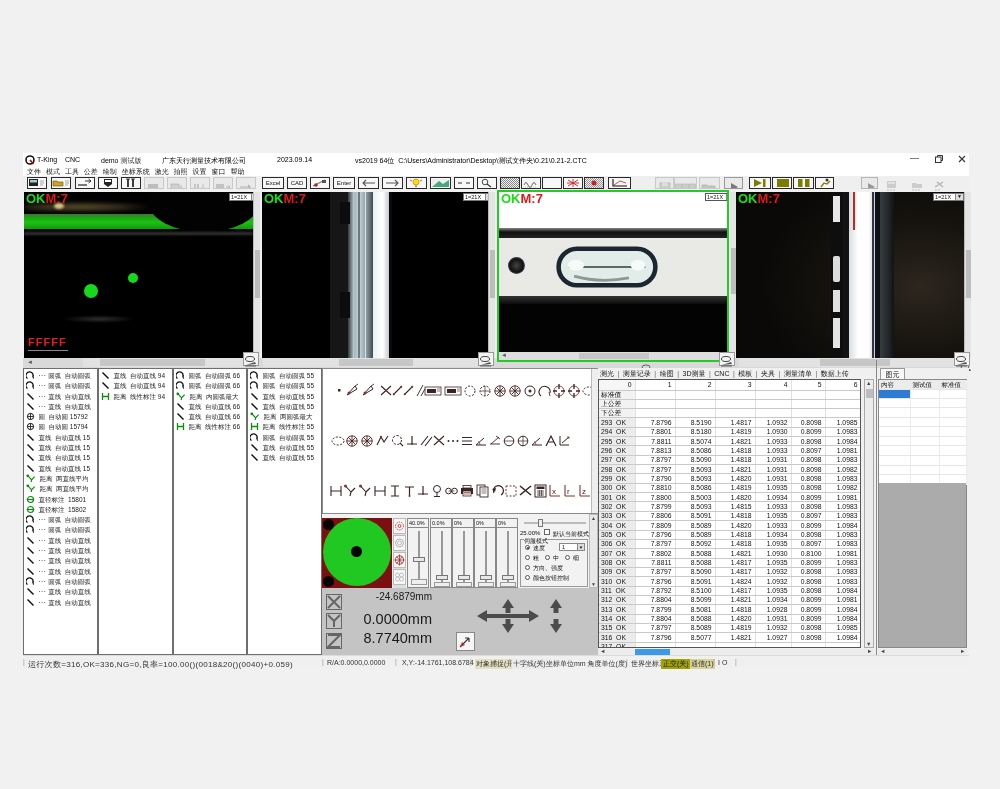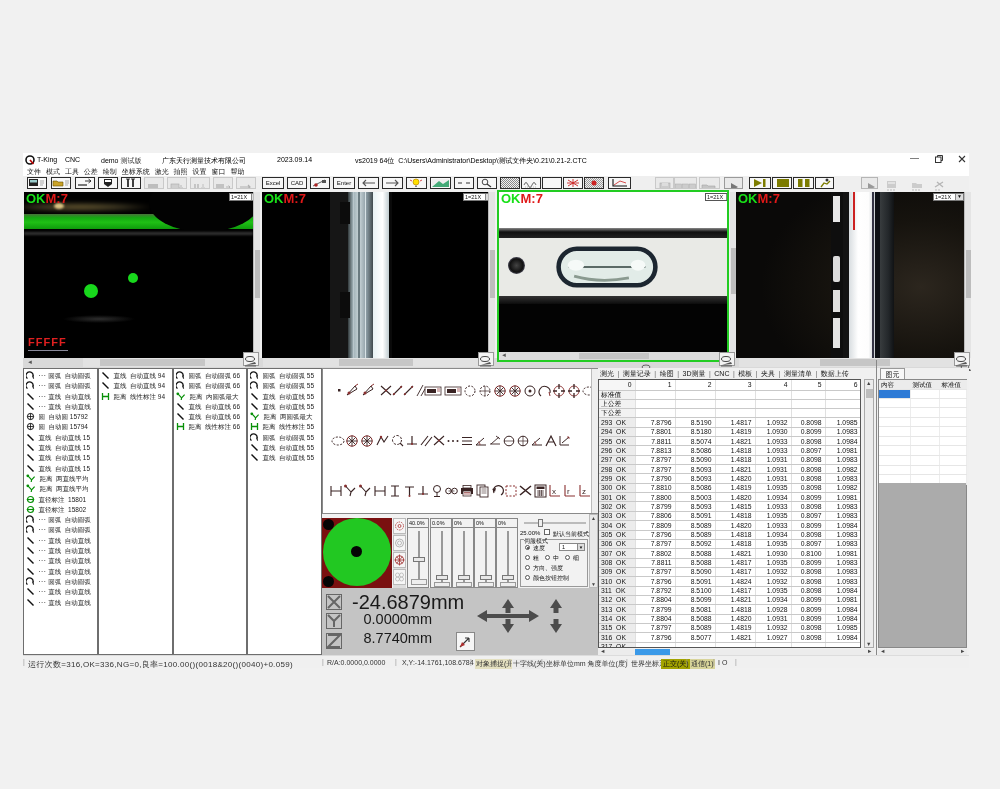--- a/index.html
+++ b/index.html
@@ -793,21 +793,21 @@
             <path d="M2 2 L14 14 M14 2 L2 14" stroke="#666" stroke-width="2"></path>
           </svg>
  <svg class="a" style="left:4px;top:25px" width="16" height="16" viewBox="0 0 16 16">
             <rect x="0.5" y="0.5" width="15" height="15" fill="none" stroke="#666" stroke-width="1"></rect>
             <path d="M2 2 L8 8 L14 2 M8 8 V14" stroke="#666" stroke-width="2" fill="none"></path>
           </svg>
  <svg class="a" style="left:4px;top:45px" width="16" height="16" viewBox="0 0 16 16">
             <rect x="0.5" y="0.5" width="15" height="15" fill="none" stroke="#666" stroke-width="1"></rect>
             <path d="M2 2 H14 L2 14 H14" stroke="#666" stroke-width="2" fill="none"></path>
           </svg>
- <div class="a" style="left:30px;top:3px;width:80px;text-align:right;font-size:20px;color:#191919">-24.6879mm</div>
+ <div class="a" style="left:30px;top:3px;width:80px;text-align:right;font-size:10px;color:#191919">-24.6879mm</div>
  <div class="a" style="left:30px;top:23px;width:80px;text-align:right;font-size:14.5px;color:#191919">0.0000mm</div>
  <div class="a" style="left:30px;top:42px;width:80px;text-align:right;font-size:14.5px;color:#191919">8.7740mm</div>
  <svg class="a" style="left:155px;top:11px" width="62" height="34" viewBox="0 0 62 34">
             <path d="M0 17 L10 11 V15 H52 V11 L62 17 L52 23 V19 H10 V23 Z" fill="#4c4c4c"></path>
             <path d="M31 0 L37 9 H33.5 V14 H28.5 V9 H25 Z" fill="#4c4c4c"></path>
             <path d="M31 34 L25 25 H28.5 V20 H33.5 V25 H37 Z" fill="#4c4c4c"></path>
           </svg>
  <svg class="a" style="left:226px;top:11px" width="16" height="34" viewBox="0 0 16 34">
             <path d="M8 0 L14 9 H10.5 V14 H5.5 V9 H2 Z" fill="#4c4c4c"></path>
             <path d="M8 34 L2 25 H5.5 V20 H10.5 V25 H14 Z" fill="#4c4c4c"></path>

